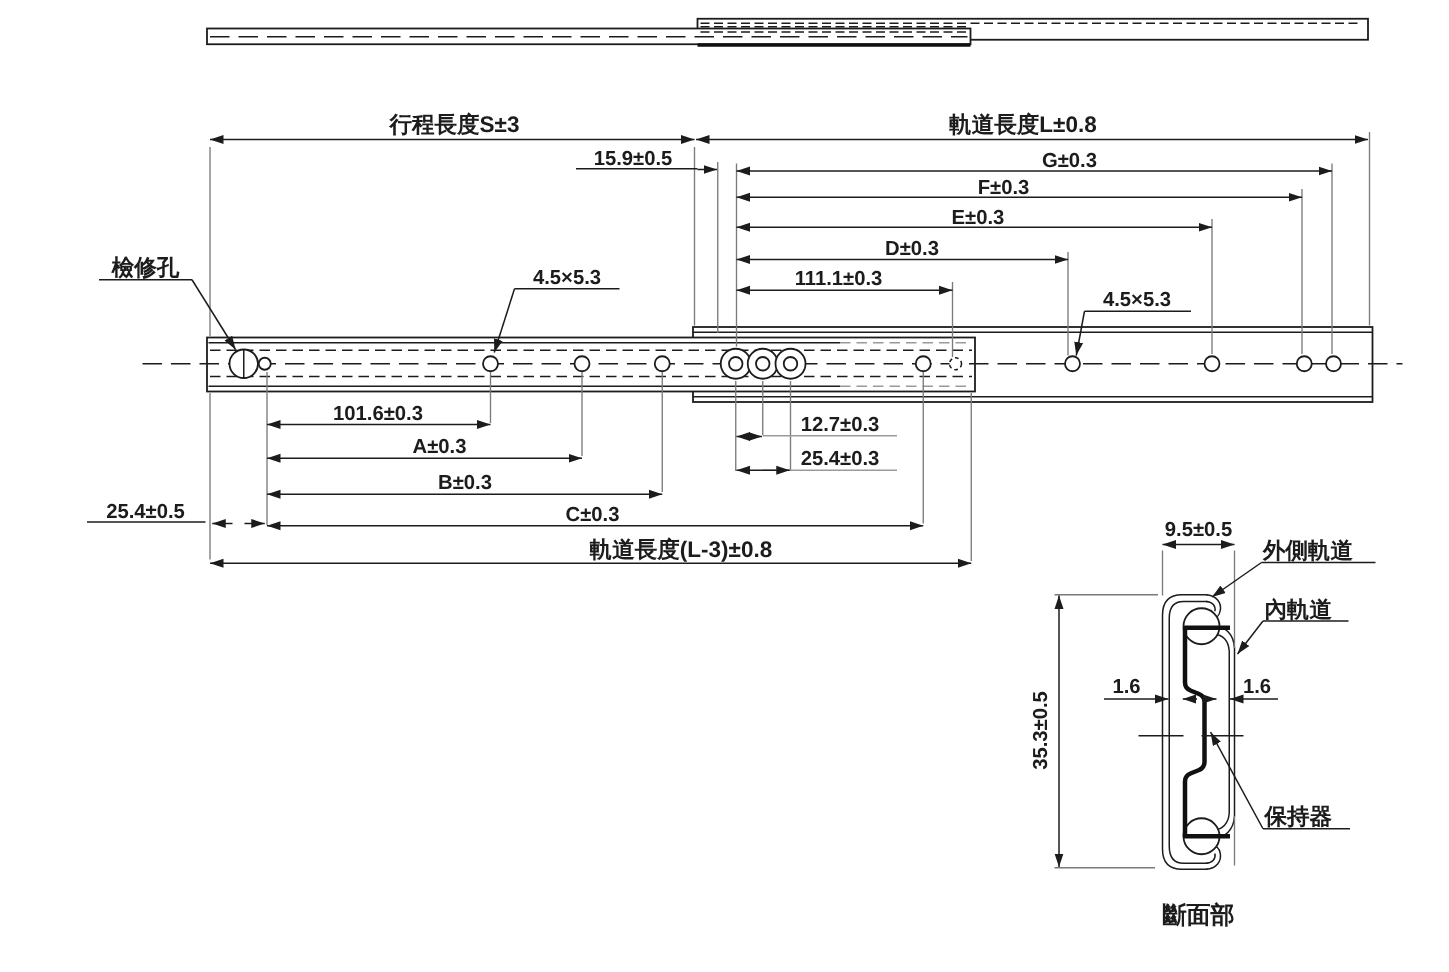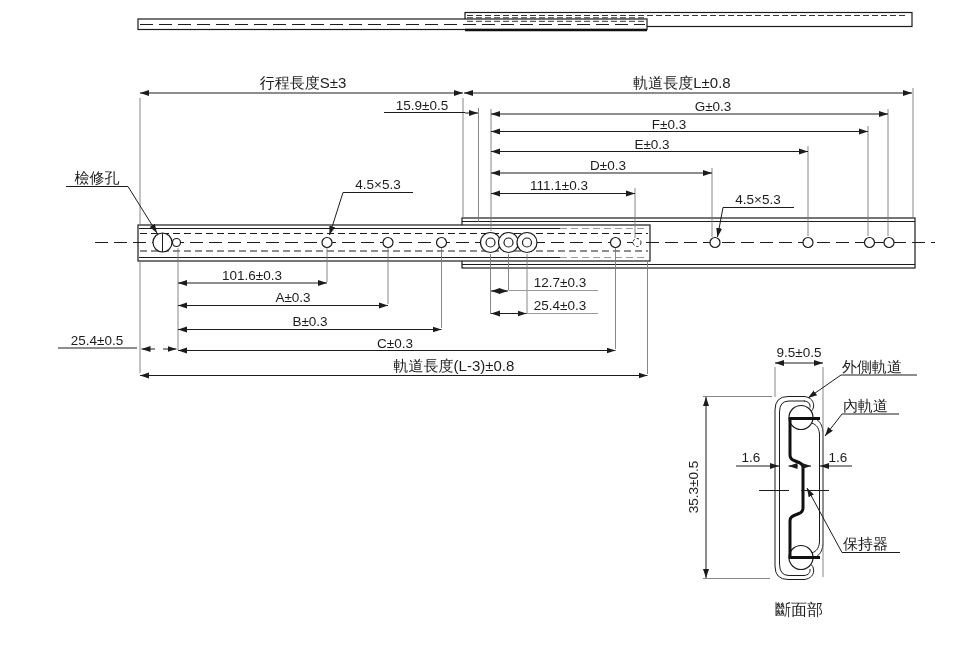--- a/index.html
+++ b/index.html
@@ -1,16 +1,16 @@
 <!DOCTYPE html>
 <html><head>
 <meta charset="utf-8">
 <style>
   html,body{margin:0;padding:0;background:#ffffff;}
-  .stage{width:966px;height:648px;background:#ffffff;position:relative;overflow:hidden;}
+  .stage{width:966px;height:648px;background:#ffffff;position:relative;overflow:hidden;font-weight:bold;}
   svg{display:block;}
   text{font-family:"Liberation Sans","DejaVu Sans",sans-serif;fill:#1c1c1c;}
   .dim{font-size:13.5px;}
   .cjk{font-size:15px;}
   .geow{stroke:#1c1c1c;stroke-width:1.2;fill:#ffffff;}
   .thin{stroke:#1c1c1c;stroke-width:1;fill:none;}
   .ext{stroke:#7a7a7a;stroke-width:0.9;fill:none;}
   .dimln{stroke:#1c1c1c;stroke-width:1;fill:none;}
   .hid{stroke:#1c1c1c;stroke-width:1;fill:none;stroke-dasharray:7 4;}
   .hidg{stroke:#9a9a9a;stroke-width:1;fill:none;stroke-dasharray:7 4;}

